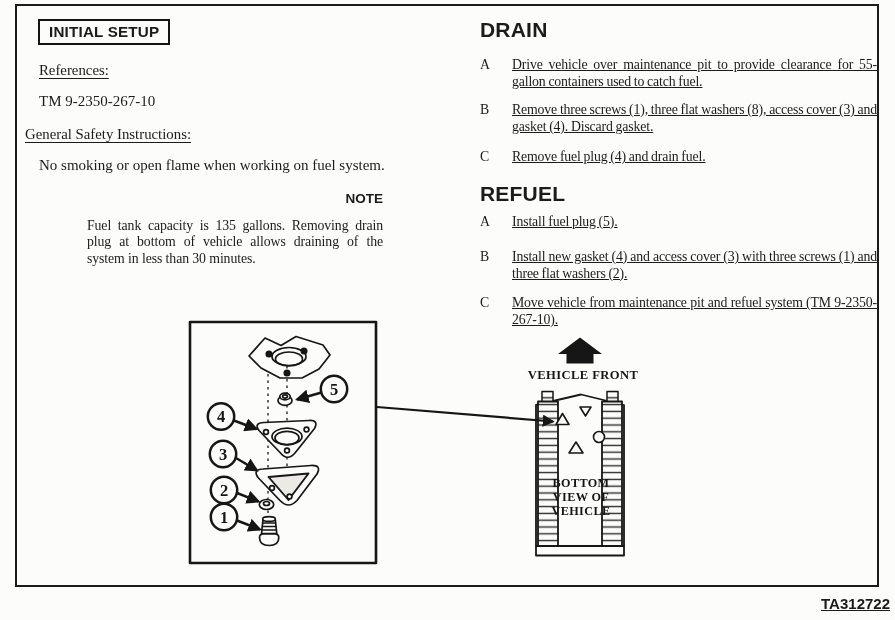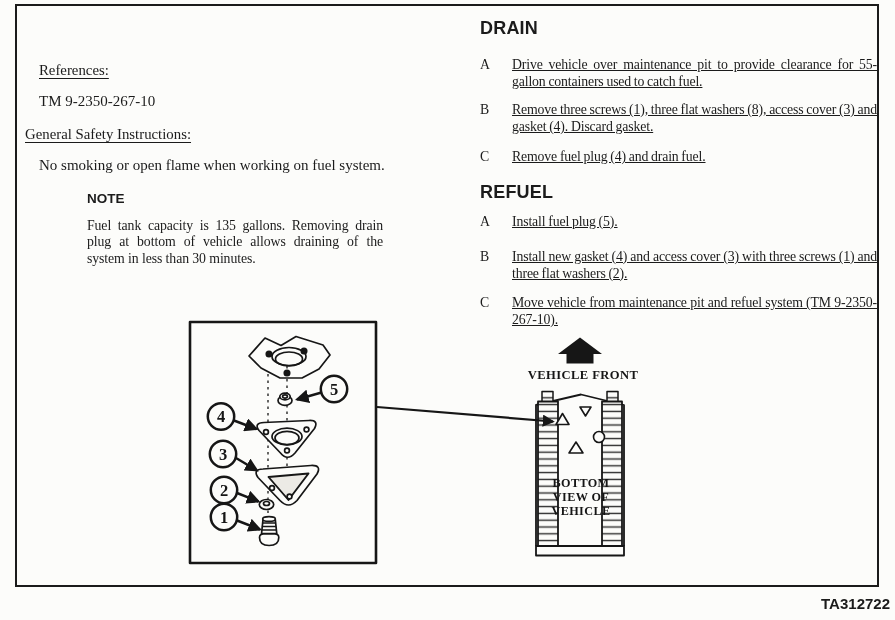--- a/index.html
+++ b/index.html
@@ -6,44 +6,47 @@
   .page{position:relative;width:895px;height:620px;background:#fcfcfa;color:#1b1b1b;
         font-family:"Liberation Serif",serif;overflow:hidden;}
   .frame{position:absolute;left:15px;top:4px;width:860px;height:579px;
          border:2px solid #1b1b1b;}
   .abs{position:absolute;}
   .sans{font-family:"Liberation Sans",sans-serif;font-weight:700;}
   .body-text{font-size:15px;}
   .u-head{font-size:14.8px;text-decoration:underline;text-underline-offset:2.5px;}
   .initial-setup-box{position:absolute;left:38px;top:19px;border:2px solid #151515;
          padding:2px 9px 3px;font-size:15.2px;letter-spacing:.2px;background:#fcfcfa;}
-  .note-head{position:absolute;left:87px;top:191px;width:296px;text-align:left;
+  .note-head{position:absolute;left:87px;top:191px;width:296px;text-align:right;
          font-size:13.5px;}
   .note-text{position:absolute;left:87px;top:218px;width:296px;text-align:justify;
          font-size:13.8px;line-height:1.18;letter-spacing:-0.1px;}
-  .col-head{position:absolute;left:480px;font-size:18px;letter-spacing:.2px;}
+  .col-head{position:absolute;left:480px;font-size:21px;letter-spacing:.2px;}
   .step{position:absolute;left:480px;width:397px;display:flex;font-size:13.8px;
         line-height:1.22;letter-spacing:-0.15px;word-spacing:-0.5px;}
   .step .letter{width:32px;flex:none;}
   .step .txt{flex:1;text-align:justify;text-decoration:underline;}
-  .figure-code{position:absolute;right:5px;top:595px;font-size:15px;}
+  .figure-code{position:absolute;right:5px;top:595px;font-size:15px;text-decoration:underline;}
   svg.overlay{position:absolute;left:0;top:0;width:895px;height:620px;}
   svg text.callout-num{font-family:"Liberation Serif",serif;font-weight:700;
         font-size:16.5px;fill:#161616;text-anchor:middle;}
   svg text.veh-label{font-family:"Liberation Serif",serif;font-weight:700;
         font-size:12.2px;fill:#161616;text-anchor:middle;letter-spacing:.4px;}
   svg text.front-label{font-family:"Liberation Serif",serif;font-weight:700;
         font-size:12.6px;fill:#161616;text-anchor:middle;letter-spacing:.4px;}
 </style>
 </head>
 <body>
 
 <div class="page">
   <div class="frame"></div>
 
+  <div class="initial-setup-box sans">
+    <span>INITIAL SETUP</span>
+  </div>
   <div class="abs u-head" style="left:39px;top:62px">References:</div>
   <div class="abs body-text" style="left:39px;top:93px">TM 9-2350-267-10</div>
   <div class="abs u-head" style="left:25px;top:126px">General Safety Instructions:</div>
   <div class="abs body-text" style="left:39px;top:157px">No smoking or open flame when working on fuel system.</div>
   <div class="note-head sans">NOTE</div>
   <div class="note-text">Fuel tank capacity is 135 gallons. Removing drain plug at bottom of vehicle allows draining of the system in less than 30 minutes.</div>
 
   <div class="col-head sans" style="top:18px">DRAIN</div>
   <div class="step" style="top:57px">
     <span class="letter">A</span>

